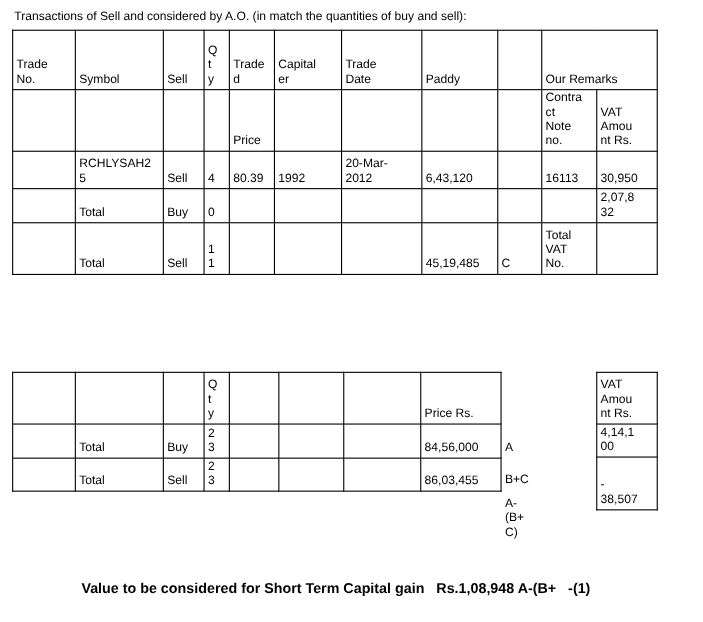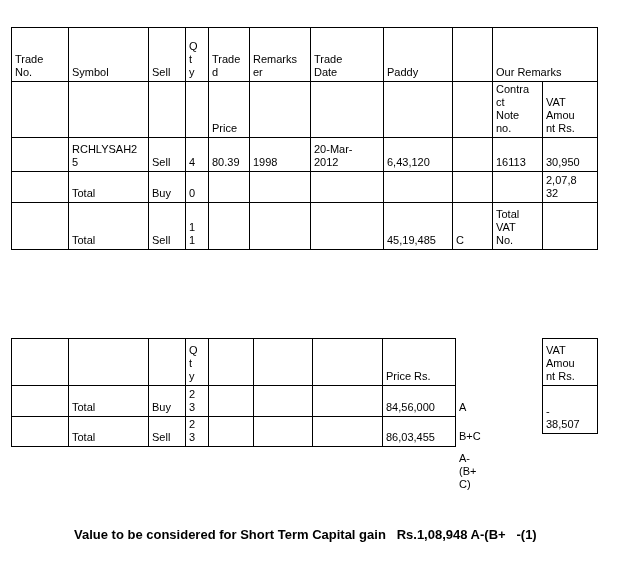--- a/index.html
+++ b/index.html
@@ -58,20 +58,21 @@
     font-weight: bold;
     line-height: 12px;
     white-space: pre;
   }
 </style>
 </head>
 <body>
 
 <div class="page">
 
+  <div class="title">Transactions of Sell and considered by A.O. (in match the quantities of buy and sell):</div>
 
   <table class="grid" id="table1">
     <colgroup>
       <col style="width:57px">
         <col style="width:80px">
         <col style="width:37px">
       <col style="width:23px">
         <col style="width:41px">
         <col style="width:61px">
       <col style="width:73px">
@@ -84,21 +85,21 @@
         <tr style="height:54px">
       <td>Trade
 No.</td>
       <td>Symbol</td>
       <td>Sell</td>
       <td class="ac vt">Q
 t
 y</td>
       <td>Trade
 d</td>
-      <td>Remarks
+      <td>Capital
 er</td>
       <td>Trade
 Date</td>
       <td>Paddy</td>
       <td></td>
       <td class="ac" colspan="2">Our Remarks</td>
     </tr>
     <tr style="height:55px">
       <td></td>
       <td></td>
@@ -117,21 +118,21 @@
 Amou
 nt Rs.</td>
     </tr>
     <tr style="height:34px">
       <td></td>
       <td>RCHLYSAH2
 5</td>
       <td>Sell</td>
       <td class="ac">4</td>
       <td class="ar">80.39</td>
-      <td class="ar">1998</td>
+      <td class="ar">1992</td>
       <td class="ar">20-Mar-
 2012</td>
       <td>6,43,120</td>
       <td></td>
       <td class="ar">16113</td>
       <td class="ar">30,950</td>
     </tr>
     <tr style="height:31px">
       <td></td>
       <td>Total</td>
@@ -223,20 +224,24 @@
   <table class="grid" id="vatbox">
     <colgroup>
         <col style="width:55px">
       </colgroup>
     <tbody>
         <tr style="height:47px">
       <td>VAT
 Amou
 nt Rs.</td>
     </tr>
+    <tr style="height:29px">
+      <td>4,14,1
+00</td>
+    </tr>
     <tr style="height:48px">
       <td class="ar">-
 38,507</td>
     </tr>
   </tbody>
     </table>
 
   <div class="footnote">Value to be considered for Short Term Capital gain   Rs.1,08,948 A-(B+   -(1)</div>
 
 </div>

